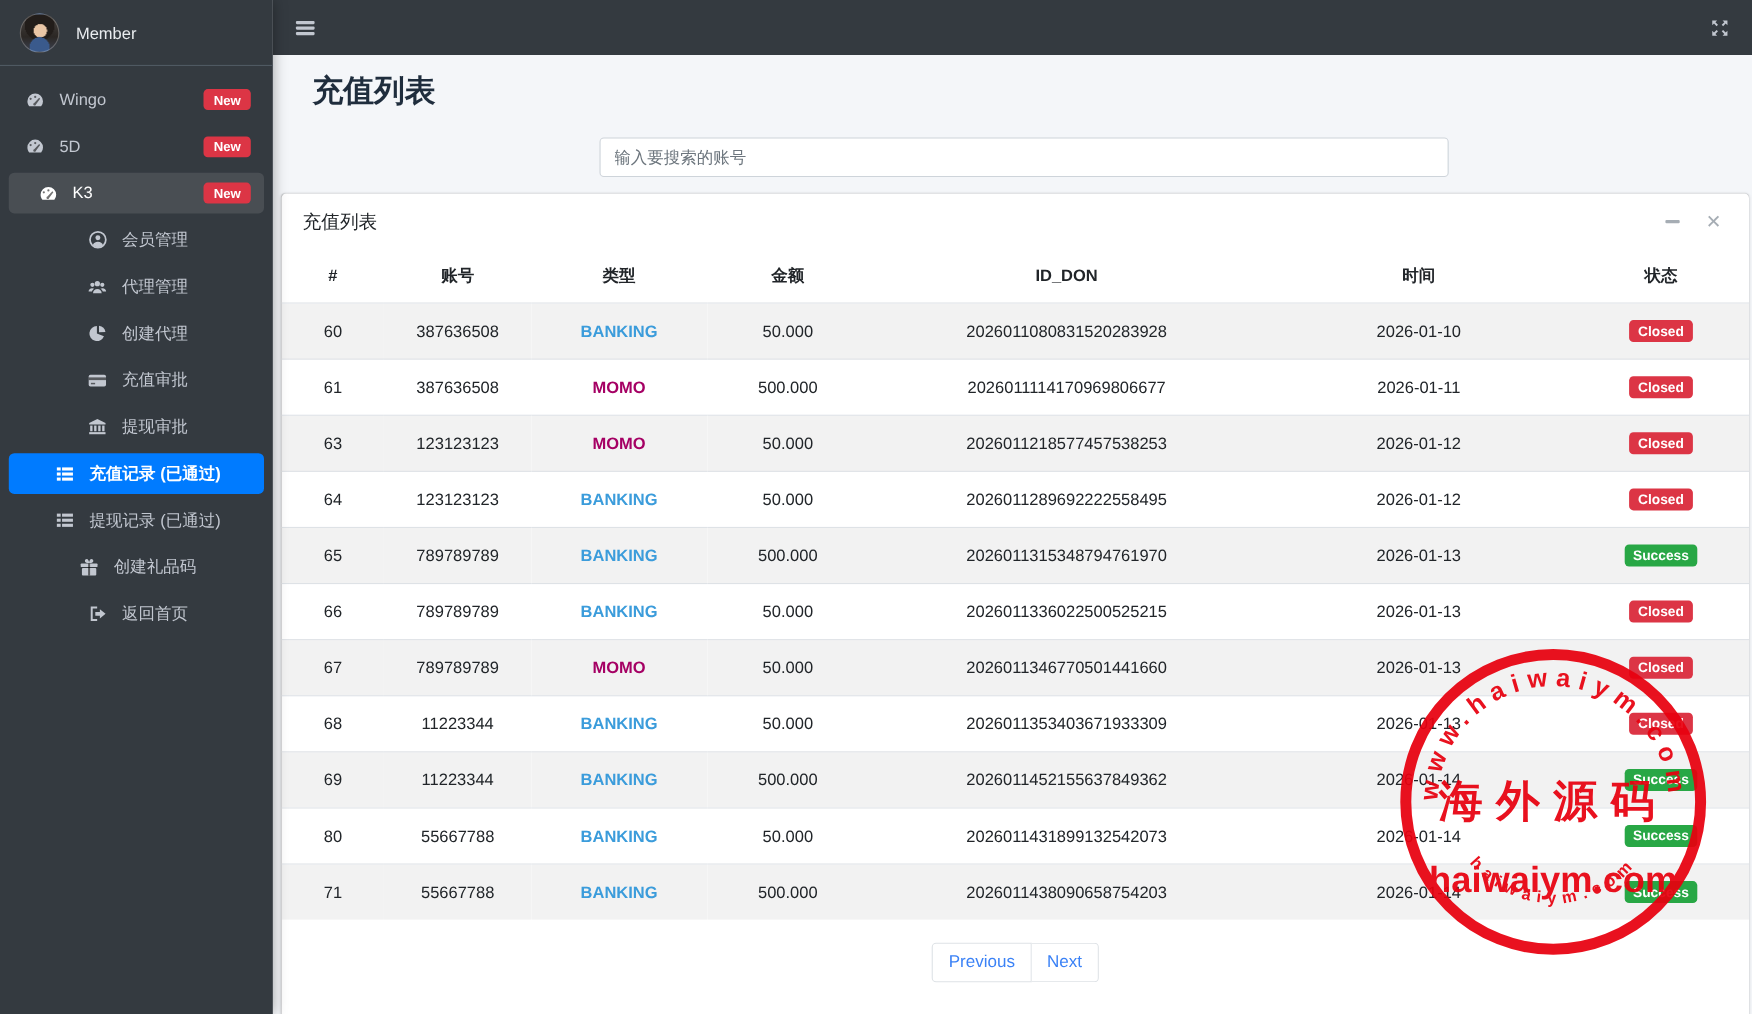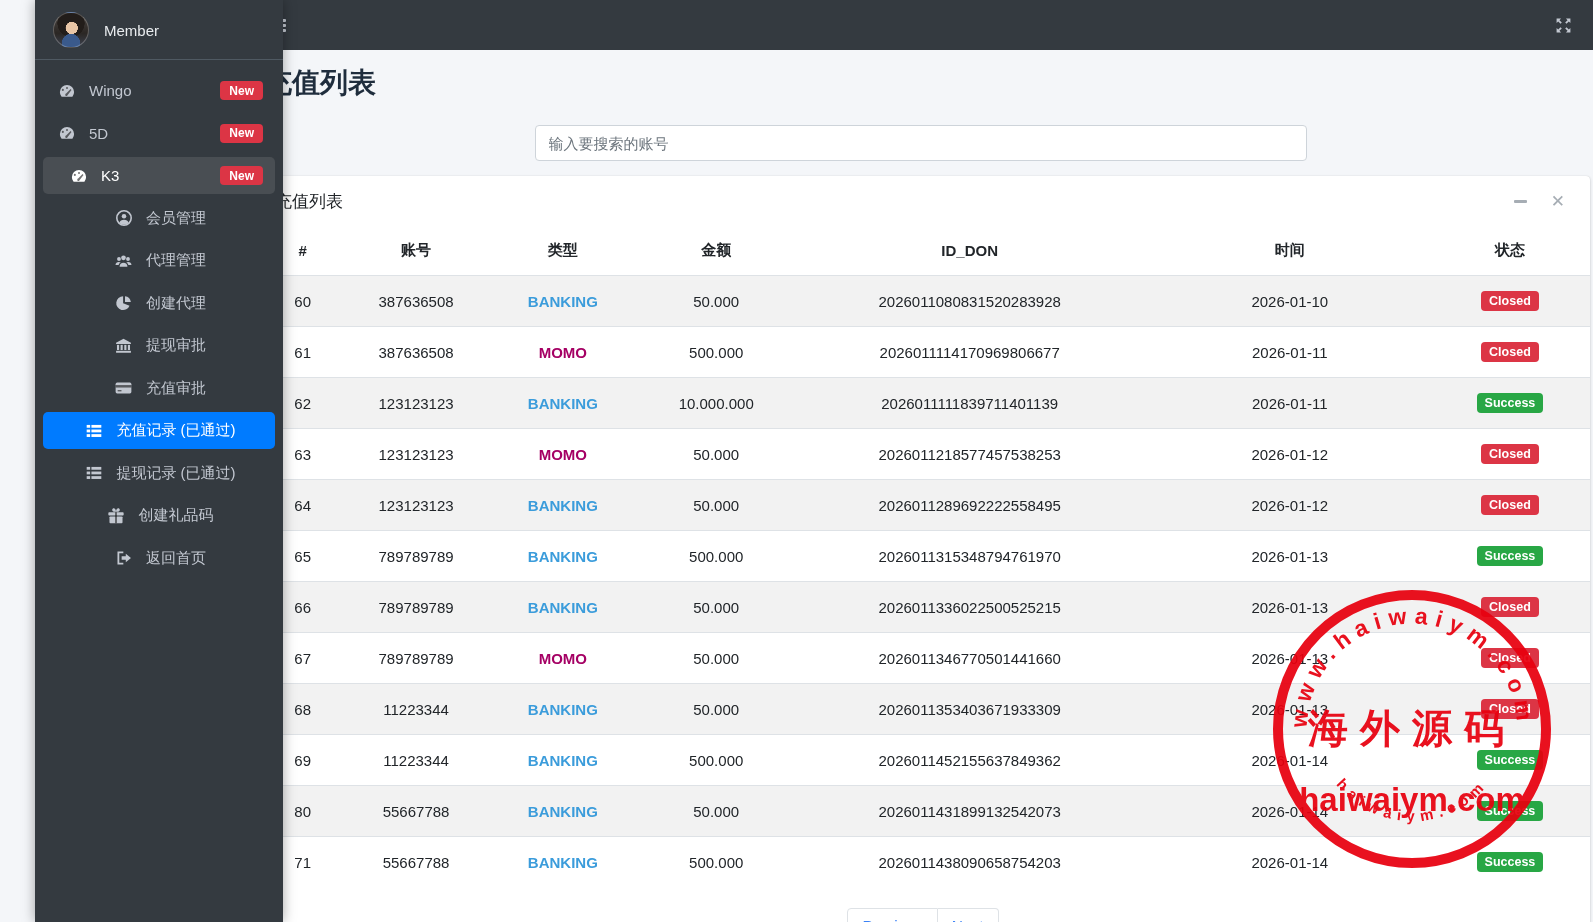--- a/index.html
+++ b/index.html
@@ -2,45 +2,45 @@
 <html><head>
 <meta charset="utf-8">
 <style>
   html,body{margin:0;padding:0;overflow:hidden;}
   body{
     width:1593px;height:922px;position:relative;
     font-family:"Liberation Sans","DejaVu Sans",sans-serif;
     background:#f4f6f9;color:#212529;
   }
   
-  .sidebar{position:absolute;left:0;top:0;width:248px;height:922px;background:#343a40;z-index:20;box-shadow:0 0 12px rgba(0,0,0,.35);margin-left:35px;}
+  .sidebar{position:absolute;left:0;top:0;width:248px;height:922px;background:#343a40;z-index:20;box-shadow:0 0 12px rgba(0,0,0,.35);}
   .brand{display:flex;align-items:center;gap:15px;padding:12px 18px 11px;}
   .avatar{width:34px;height:34px;border-radius:50%;flex:0 0 34px;border:1px solid rgba(255,255,255,.25);
     background:
       radial-gradient(circle at 50% 88%, #3a5a8c 0 26%, rgba(0,0,0,0) 27%),
       radial-gradient(circle at 52% 44%, #e9c6a6 0 23%, rgba(0,0,0,0) 24%),
       radial-gradient(circle at 50% 30%, #221d1a 0 46%, rgba(0,0,0,0) 47%),
       linear-gradient(180deg,#4a4542 0%,#2b2724 60%,#3c4250 100%);}
   .brand-name{color:#e9ecef;font-size:15px;}
   .sidebar-divider{border:none;border-top:1px solid #4f5962;margin:0 0 12px;}
   .nav{padding:0 8px;}
   .nav-item{display:flex;align-items:center;height:37px;margin-bottom:5.5px;padding:0 12px;border-radius:5px;color:#c2c7d0;font-size:15px;cursor:pointer;justify-content:center;}
   .nav-item .icon{width:23px;margin-right:11px;display:flex;justify-content:center;align-items:center;color:inherit;font-size:17px;line-height:1;}
   .nav-item .icon svg{display:block;}
   .nav-item .label{white-space:nowrap;}
   .nav-item.hover{background:#494e53;color:#fff;padding-left:24px;}
-  .nav-item.active{background:#007bff;color:#fff;}
+  .nav-item.active{background:#007bff;color:#fff;font-weight:bold;}
   .badge-new{margin-left:auto;background:#dc3545;color:#fff;font-size:12px;font-weight:700;padding:3.5px 9px;border-radius:4px;line-height:1;}
   
   .topbar{position:absolute;left:248px;top:0;right:0;height:50px;background:#343a40;display:flex;align-items:center;justify-content:space-between;padding:0 21px;box-sizing:border-box;z-index:10;}
   .burger{width:17px;height:13px;display:flex;flex-direction:column;justify-content:space-between;cursor:pointer;}
   .burger span{display:block;height:3px;background:#c2c7d0;border-radius:1px;}
   .expand-btn{color:#c2c7d0;cursor:pointer;display:flex;}
   
-  .content{position:absolute;left:248px;top:50px;right:0;bottom:0;}
+  .content{position:absolute;left:248px;top:50px;right:0;bottom:0;padding-left:20px;}
   .page-title{margin:14px 0 0 16px;font-size:28px;font-weight:700;color:#1f2d3d;}
   .search-wrap{margin:23px auto 0;width:772px;}
   .search-input{width:100%;height:36px;box-sizing:border-box;border:1px solid #ced4da;border-radius:4px;padding:0 13px;font-size:15px;color:#495057;background:#fff;outline:none;}
   .search-input::placeholder{color:#6c757d;}
   
   .card{position:absolute;left:8px;right:3px;top:126px;height:800px;background:#fff;border-radius:4px;box-shadow:0 0 1px rgba(0,0,0,.15),0 1px 3px rgba(0,0,0,.18);}
   .card-header{display:flex;align-items:center;justify-content:space-between;padding:14px 19px 13px;}
   .card-title{font-size:17px;color:#212529;}
   .card-tools{display:flex;align-items:center;gap:24px;padding-right:6px;}
   .tool-min{width:13px;height:3px;background:#a6adb4;border-radius:1px;cursor:pointer;}
@@ -144,40 +144,40 @@
     <span class="icon">
           <svg width="18" height="18" viewBox="0 0 16 16" fill="currentColor">
             <path d="M7.2 2.1a6.1 6.1 0 1 0 5.7 8.3L7.2 8.2z"></path>
             <path d="M8.9 1.9a6.1 6.1 0 0 1 5.2 5.1l-5.2.1z"></path>
           </svg>
         </span>
     <span class="label">创建代理</span>
   </div>
       <div class="nav-item">
     <span class="icon">
+          <svg width="19" height="18" viewBox="0 0 16 16">
+            <rect x="1" y="3.2" width="14" height="9.6" rx="1.4" fill="currentColor"></rect>
+            <rect x="1" y="5.4" width="14" height="2.2" fill="rgba(0,0,0,.55)"></rect>
+            <rect x="2.8" y="9.8" width="3.4" height="1.2" fill="rgba(0,0,0,.55)"></rect>
+          </svg>
+        </span>
+    <span class="label">充值审批</span>
+  </div>
+      <div class="nav-item">
+    <span class="icon">
           <svg width="19" height="18" viewBox="0 0 16 16" fill="currentColor">
             <path d="M8 1.6 14.6 5v1.2H1.4V5z"></path>
             <rect x="2.2" y="7" width="1.9" height="4.6"></rect>
             <rect x="5.4" y="7" width="1.9" height="4.6"></rect>
             <rect x="8.7" y="7" width="1.9" height="4.6"></rect>
             <rect x="11.9" y="7" width="1.9" height="4.6"></rect>
             <rect x="1.4" y="12.3" width="13.2" height="1.7"></rect>
           </svg>
         </span>
     <span class="label">提现审批</span>
-  </div>
-      <div class="nav-item">
-    <span class="icon">
-          <svg width="19" height="18" viewBox="0 0 16 16">
-            <rect x="1" y="3.2" width="14" height="9.6" rx="1.4" fill="currentColor"></rect>
-            <rect x="1" y="5.4" width="14" height="2.2" fill="rgba(0,0,0,.55)"></rect>
-            <rect x="2.8" y="9.8" width="3.4" height="1.2" fill="rgba(0,0,0,.55)"></rect>
-          </svg>
-        </span>
-    <span class="label">充值审批</span>
   </div>
       <div class="nav-item active">
     <span class="icon">
           <svg width="18" height="18" viewBox="0 0 16 16" fill="currentColor">
             <rect x="1.5" y="2.6" width="3.1" height="2.5"></rect>
             <rect x="5.7" y="2.6" width="8.8" height="2.5"></rect>
             <rect x="1.5" y="6.7" width="3.1" height="2.5"></rect>
             <rect x="5.7" y="6.7" width="8.8" height="2.5"></rect>
             <rect x="1.5" y="10.8" width="3.1" height="2.5"></rect>
             <rect x="5.7" y="10.8" width="8.8" height="2.5"></rect>
@@ -287,29 +287,20 @@
           <tr>
     <td>61</td>
     <td class="bold">387636508</td>
     <td class="type-momo">MOMO</td>
     <td class="bold">500.000</td>
     <td class="bold">2026011114170969806677</td>
     <td class="bold">2026-01-11</td>
     <td><span class="badge closed">Closed</span></td>
   </tr>
           <tr>
-    <td>62</td>
-    <td class="bold">123123123</td>
-    <td class="type-banking">BANKING</td>
-    <td class="bold">10.000.000</td>
-    <td class="bold">2026011111839711401139</td>
-    <td class="bold">2026-01-11</td>
-    <td><span class="badge success">Success</span></td>
-  </tr>
-          <tr>
     <td>63</td>
     <td class="bold">123123123</td>
     <td class="type-momo">MOMO</td>
     <td class="bold">50.000</td>
     <td class="bold">2026011218577457538253</td>
     <td class="bold">2026-01-12</td>
     <td><span class="badge closed">Closed</span></td>
   </tr>
           <tr>
     <td>64</td>

